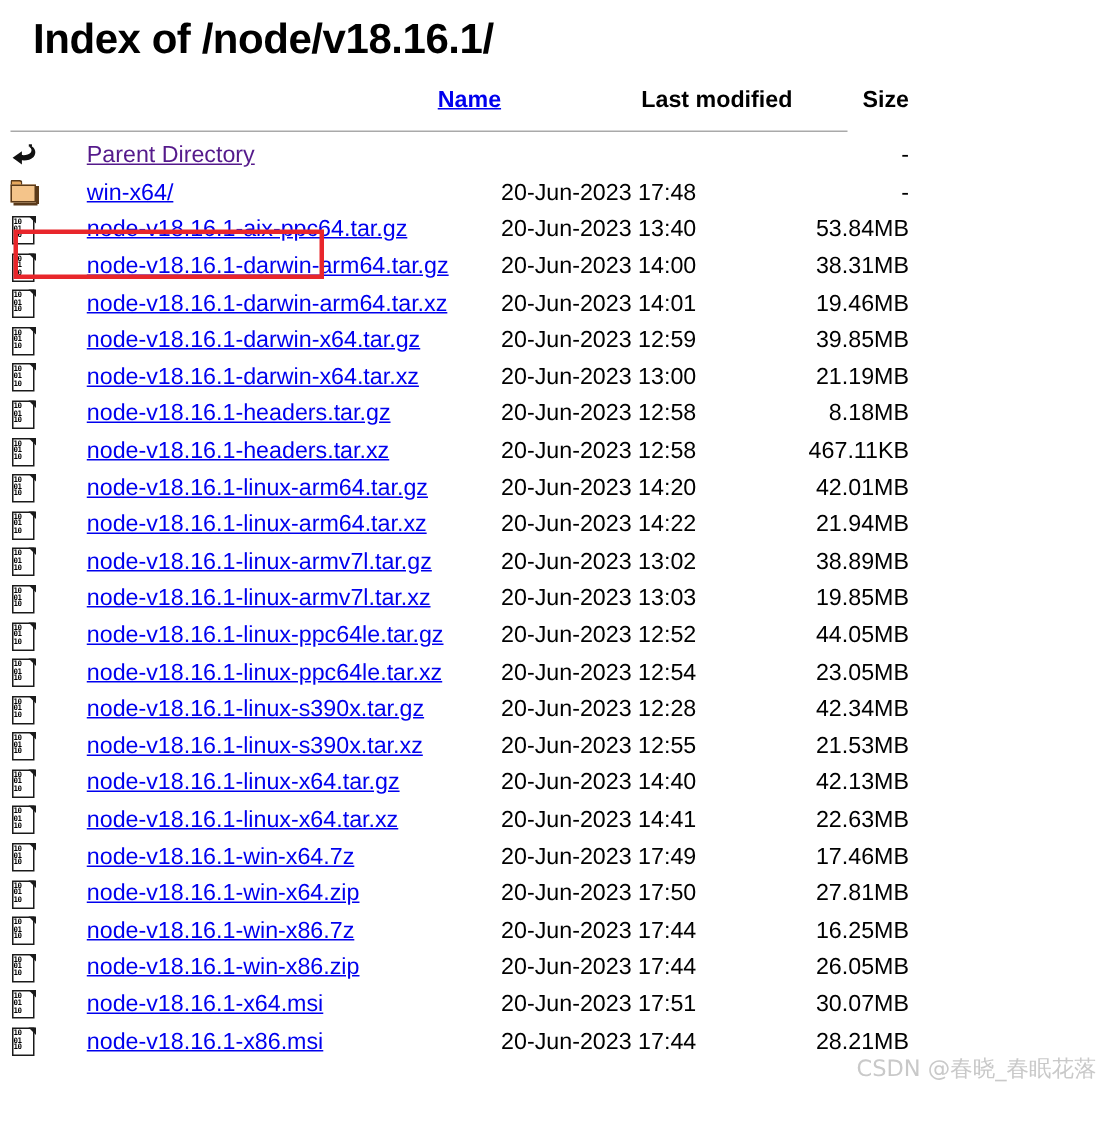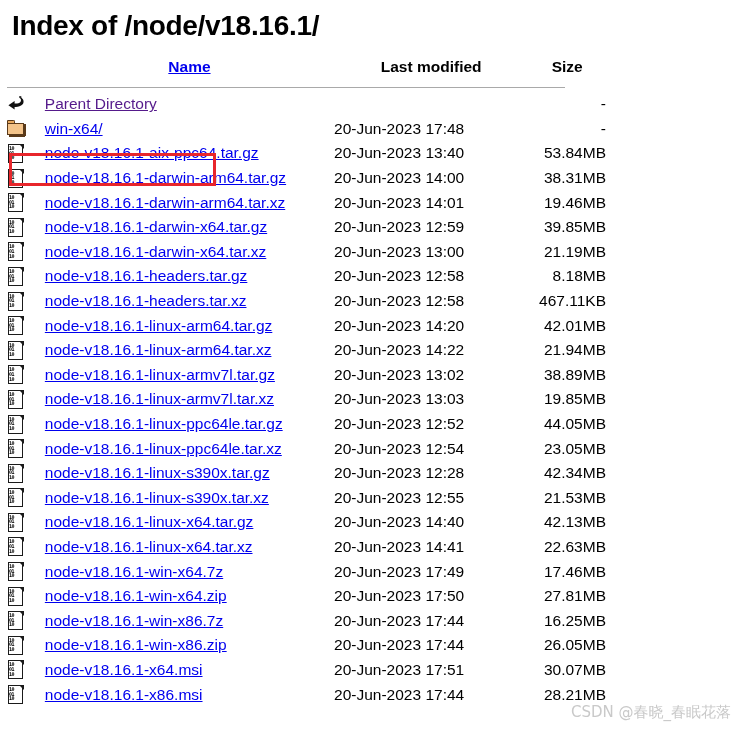--- a/index.html
+++ b/index.html
@@ -14,21 +14,21 @@
     font-family: "Liberation Sans", sans-serif;
     color: #000000;
     position: relative;
   }
 
   
   #page-title {
     font-size: 28px;
     font-weight: bold;
     letter-spacing: -0.3px;
-    margin: 6px 0 0 12px;
+    margin: 6px 0 0 22px;
     line-height: 40px;
     white-space: nowrap;
   }
 
   
   #index-wrap {
     margin-top: 6px;
     position: relative;
   }
   table.index {
@@ -49,20 +49,21 @@
   col.c-name { width: 268px; }
   col.c-date { width: 180px; }
   col.c-size { width: 72px; }
 
   
   tr.hdr th {
     font-weight: bold;
     font-size: 15.5px;
     height: 30px;
     line-height: 30px;
+    text-align: right;
   }
   th.h-name { text-align: center; }
   th.h-date { text-align: center; padding-right: 6px; margin-top: 32px; }
   th.h-size { text-align: center; }
   th.h-name a {
     color: #0000ee;
     text-decoration: underline;
   }
 
   
@@ -76,20 +77,21 @@
     width: 558px;
     margin-left: 1px;
   }
 
   
   tr.row td { height: 24.6px; }
   td.c-name-cell a {
     color: #0000ee;
     text-decoration: underline;
     font-size: 15.5px;
+    margin-left: 13px;
   }
   td.c-name-cell a.visited { color: #551a8b; }
   td.c-date-cell {
     text-align: left;
     font-size: 15.5px;
     padding-left: 6px;
   }
   td.c-size-cell {
     text-align: right;
     font-size: 15.5px;

